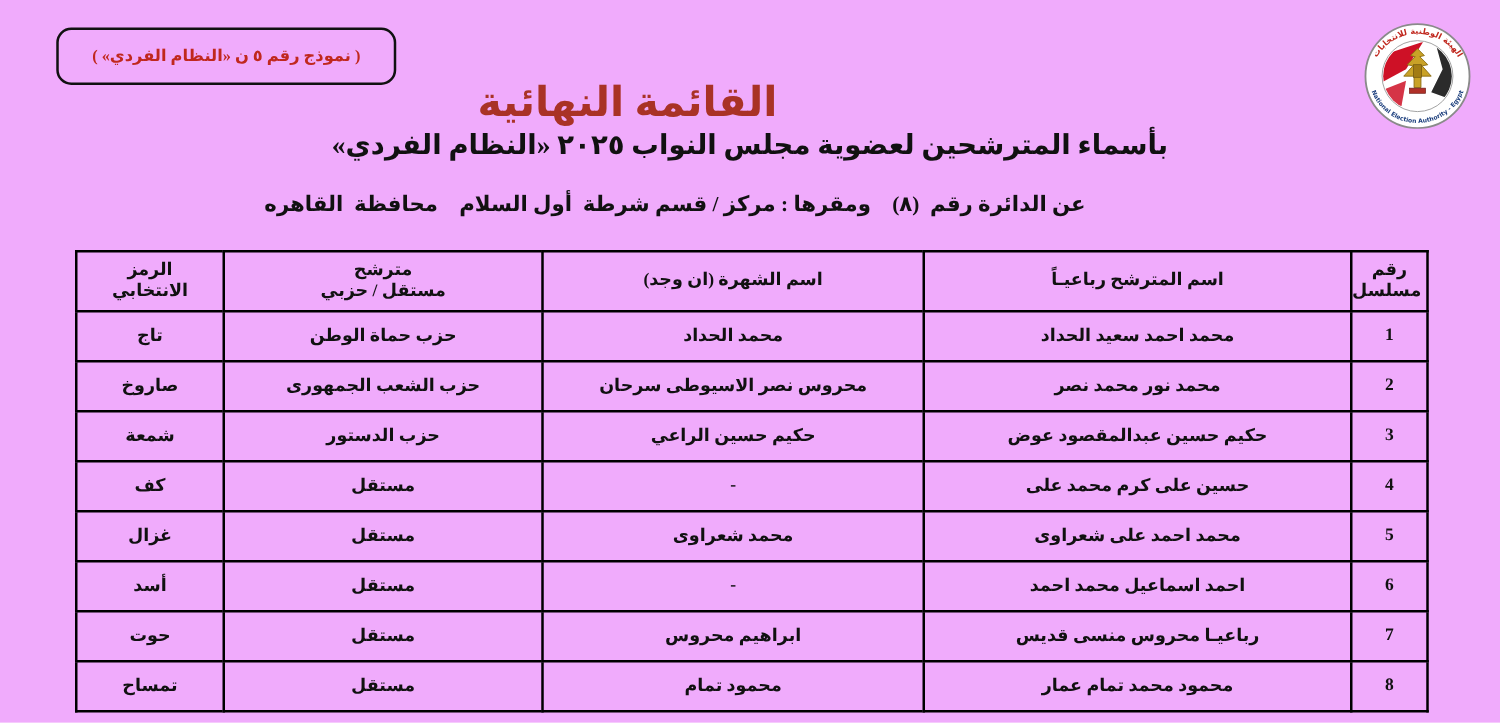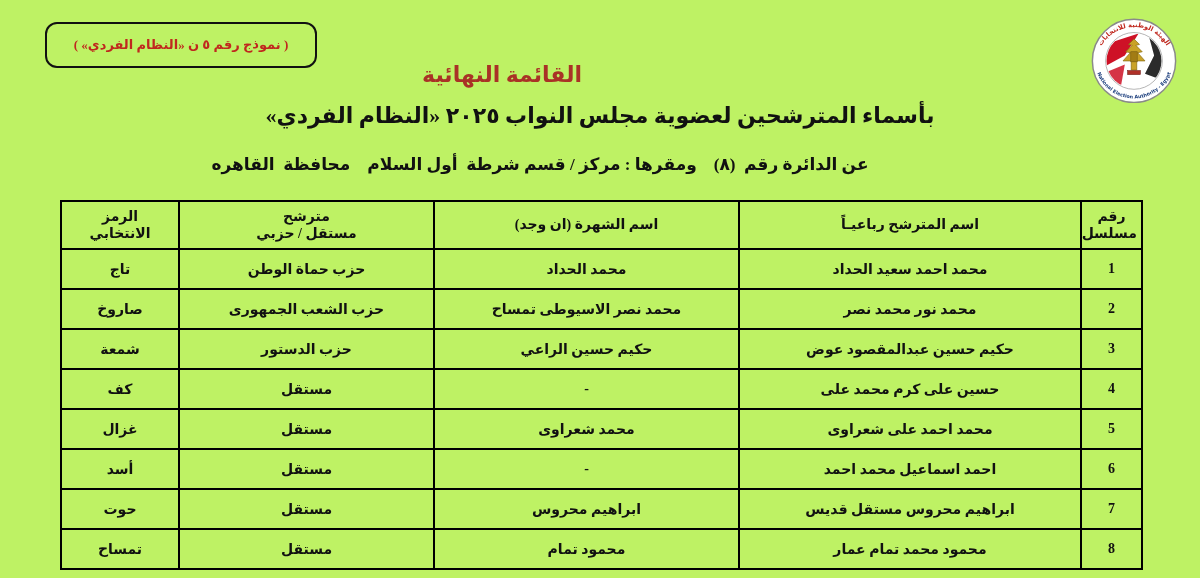--- a/index.html
+++ b/index.html
@@ -1,38 +1,38 @@
 <!DOCTYPE html>
 <html lang="ar"><head>
 <meta charset="utf-8">
 <style>
   html,body{margin:0;padding:0;}
   body{
     width:1200px;height:578px;background:#ffffff;position:relative;overflow:hidden;
     font-family:"Liberation Serif","DejaVu Sans",serif;
     -webkit-font-smoothing:antialiased;
   }
-  .page{width:1200px;height:578px;position:relative;background:#bef264;}
+  .page{width:1200px;height:578px;position:relative;background:#f0abfc;}
 
   
   .form-box{
     position:absolute;left:45px;top:22px;width:268px;height:42px;
     border:2px solid #111;border-radius:12px;
     display:flex;flex-direction:column;align-items:center;justify-content:center;
     color:#c0281e;font-weight:bold;font-size:13px;line-height:1.35;
     direction:rtl;text-align:center;
   }
 
   
   .logo-wrap{position:absolute;left:1088px;top:17px;width:92px;height:86px;}
 
   
   .title{
     position:absolute;left:0;top:62px;width:1004px;text-align:center;
-    color:#a93226;font-size:22px;font-weight:bold;direction:rtl;
+    color:#a93226;font-size:33px;font-weight:bold;direction:rtl;
   }
   .subtitle{
     position:absolute;left:0;top:103px;width:1200px;text-align:center;
     color:#111;font-size:22px;font-weight:bold;direction:rtl;
   }
   .district{
     position:absolute;left:0;top:154px;width:1080px;text-align:center;
     color:#111;font-size:17px;font-weight:bold;direction:rtl;white-space:pre;
   }
 
@@ -126,21 +126,21 @@
         <tr>
           <td>1</td>
           <td>محمد احمد سعيد الحداد</td>
           <td>محمد الحداد</td>
           <td>حزب حماة الوطن</td>
           <td>تاج</td>
         </tr>
         <tr>
           <td>2</td>
           <td>محمد نور محمد نصر</td>
-          <td>محمد نصر الاسيوطى تمساح</td>
+          <td>محروس نصر الاسيوطى سرحان</td>
           <td>حزب الشعب الجمهورى</td>
           <td>صاروخ</td>
         </tr>
         <tr>
           <td>3</td>
           <td>حكيم حسين عبدالمقصود عوض</td>
           <td>حكيم حسين الراعي</td>
           <td>حزب الدستور</td>
           <td>شمعة</td>
         </tr>
@@ -160,21 +160,21 @@
         </tr>
         <tr>
           <td>6</td>
           <td>احمد اسماعيل محمد احمد</td>
           <td>-</td>
           <td>مستقل</td>
           <td>أسد</td>
         </tr>
         <tr>
           <td>7</td>
-          <td>ابراهيم محروس مستقل قديس</td>
+          <td>رباعيـا محروس منسى قديس</td>
           <td>ابراهيم محروس</td>
           <td>مستقل</td>
           <td>حوت</td>
         </tr>
         <tr>
           <td>8</td>
           <td>محمود محمد تمام عمار</td>
           <td>محمود تمام</td>
           <td>مستقل</td>
           <td>تمساح</td>

